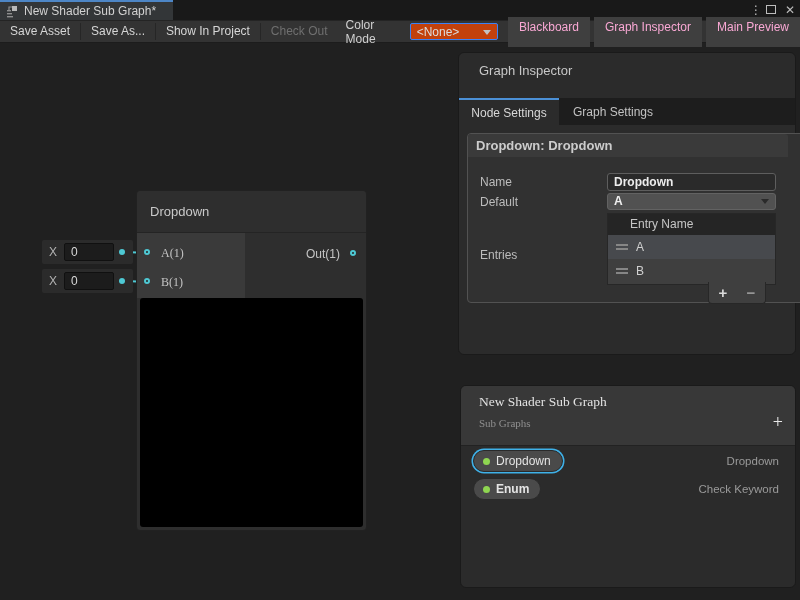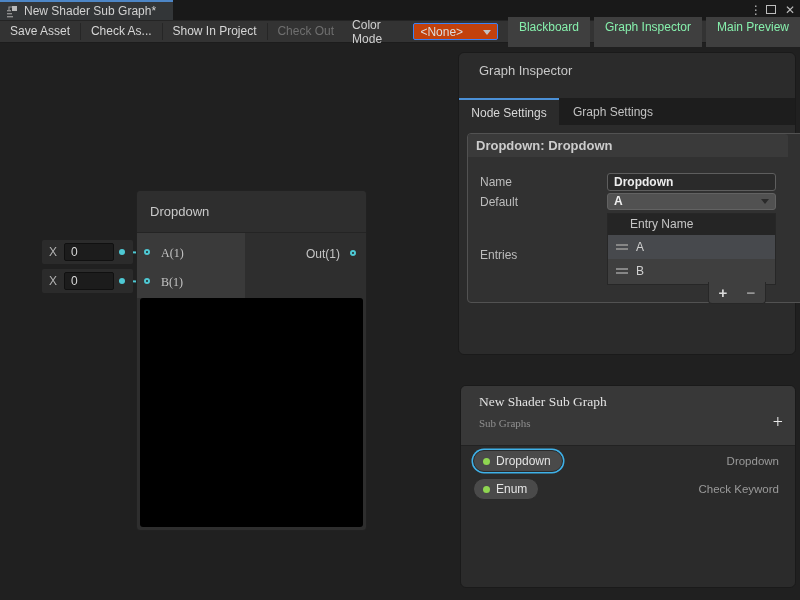--- a/index.html
+++ b/index.html
@@ -24,21 +24,21 @@
     border-top:1px solid #242424; border-bottom:1px solid #1c1c1c;
     display:flex; align-items:center; }
   .tb-btn { padding:0 10px; height:21px; line-height:21px; color:#d6d6d6; white-space:nowrap; }
   .tb-sep { width:1px; height:17px; background:#262626; }
   .tb-btn.disabled { color:#6f6f6f; }
   #color-mode-label { color:#d0d0d0; padding:0 8px; }
   #color-mode-dd { width:96px; height:17px; background:#c2410c; border:1px solid #3b82f6;
     border-radius:2px; display:flex; align-items:center; padding:0 6px; color:#dcdcdc; position:relative; }
   .dd-arrow { width:0; height:0; border-left:4px solid transparent; border-right:4px solid transparent;
     border-top:5px solid #c2c2c2; position:absolute; right:6px; top:6px; }
-  .tb-toggle { height:30px; line-height:21px; background:#3f3f3f; color:#86efac;
+  .tb-toggle { height:30px; line-height:21px; background:#3f3f3f; color:#f9a8d4;
     padding:0 11px; margin-left:4px; white-space:nowrap; }
 
   
   #edges { left:0; top:43px; pointer-events:none; }
   #node { left:136px; top:190px; width:231px; height:341px; background:#2e2e2e;
     border:1px solid #212121; border-radius:4px; }
   #node-header { left:0; top:0; width:229px; height:42px; background:#2e2e2e;
     border-bottom:1px solid #242424; border-radius:4px 4px 0 0;
     display:flex; align-items:center; padding-left:13px; font-size:13px; color:#c9c9c9; }
   #node-body { left:0; top:42px; width:229px; height:65px; }
@@ -108,21 +108,21 @@
   #bb-header { left:0; top:0; width:334px; height:60px; background:#383838;
     border-radius:5px 5px 0 0; border-bottom:1px solid #222;font-family:Liberation Serif, serif; }
   #bb-title { left:18px; top:8px; font-size:13.5px; color:#e2e2e2; }
   #bb-subtitle { left:18px; top:31px; font-size:11px; color:#8f8f8f; }
   #bb-add { right:12px; top:24px; font-size:18px; color:#eaeaea; line-height:24px; }
   .bb-pill { position:absolute; height:22px; background:#4a4a4a; border:1px solid #2a2a2a;
     border-radius:11px; display:flex; align-items:center; padding:0 11px 0 9px; gap:6px; }
   .bb-pill.selected { box-shadow:0 0 0 1.5px #3fb1e8; }
   .bb-dot { width:7px; height:7px; border-radius:50%; background:#8fd651; }
   .bb-pill-label { color:#e4e4e4; font-size:12px; }
-  #bb-pill-1 { left:12px; top:64px; } #bb-pill-2 { left:12px; top:92px; }
+  #bb-pill-1 { left:12px; top:64px; } #bb-pill-2 { left:12px; top:92px;font-weight:bold; }
   .bb-type { position:absolute; right:16px; color:#9a9a9a; font-size:11.5px; }
   #bb-type-1 { top:69px; } #bb-type-2 { top:97px; }
 </style>
 </head>
 <body>
 
 <div id="stage">
 
   <div id="titlebar" class="abs">
     <div id="doc-tab" class="abs">
@@ -136,21 +136,21 @@
       <span class="tab-title">New Shader Sub Graph*</span>
     </div>
     <div id="menu-dots" class="abs win-glyph">⋮</div>
     <div id="max-box" class="abs"></div>
     <div id="close-x" class="abs win-glyph">✕</div>
   </div>
 
   <div id="toolbar" class="abs">
     <div class="tb-btn">Save Asset</div>
     <div class="tb-sep"></div>
-    <div class="tb-btn">Check As...</div>
+    <div class="tb-btn">Save As...</div>
     <div class="tb-sep"></div>
     <div class="tb-btn">Show In Project</div>
     <div class="tb-sep"></div>
     <div class="tb-btn disabled">Check Out</div>
     <div id="color-mode-label">Color Mode</div>
     <div id="color-mode-dd">
       <span>&lt;None&gt;</span>
       <span class="dd-arrow"></span>
     </div>
     <div class="tb-toggle" style="margin-left:10px">Blackboard</div>

